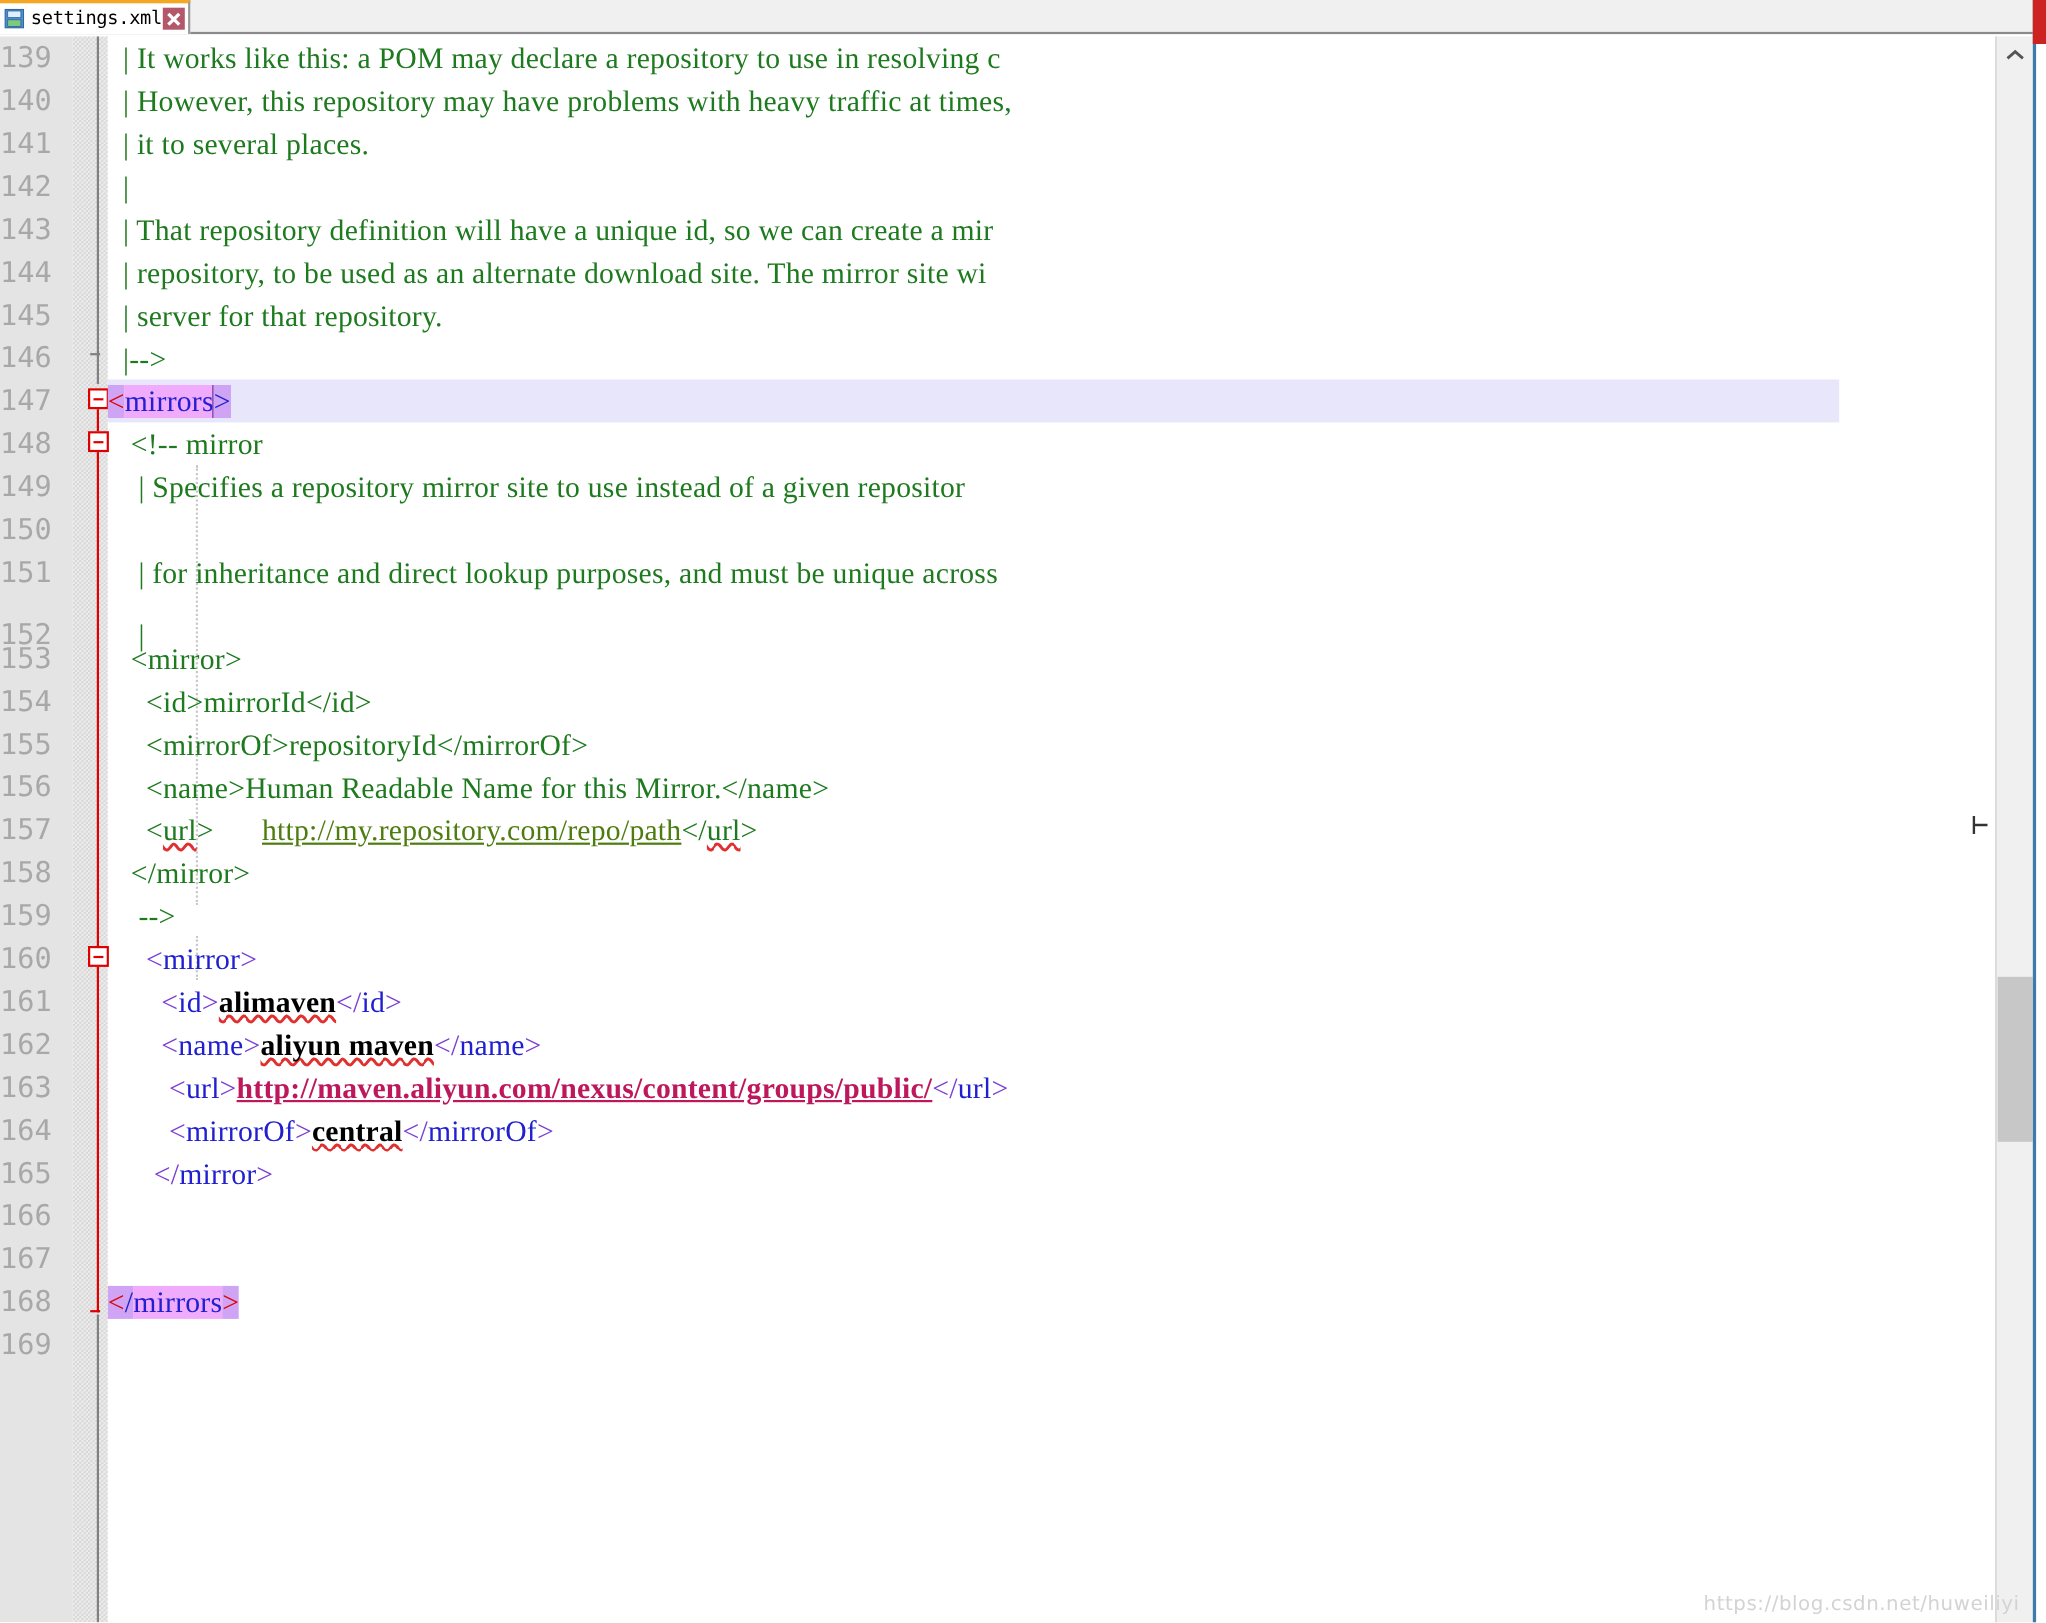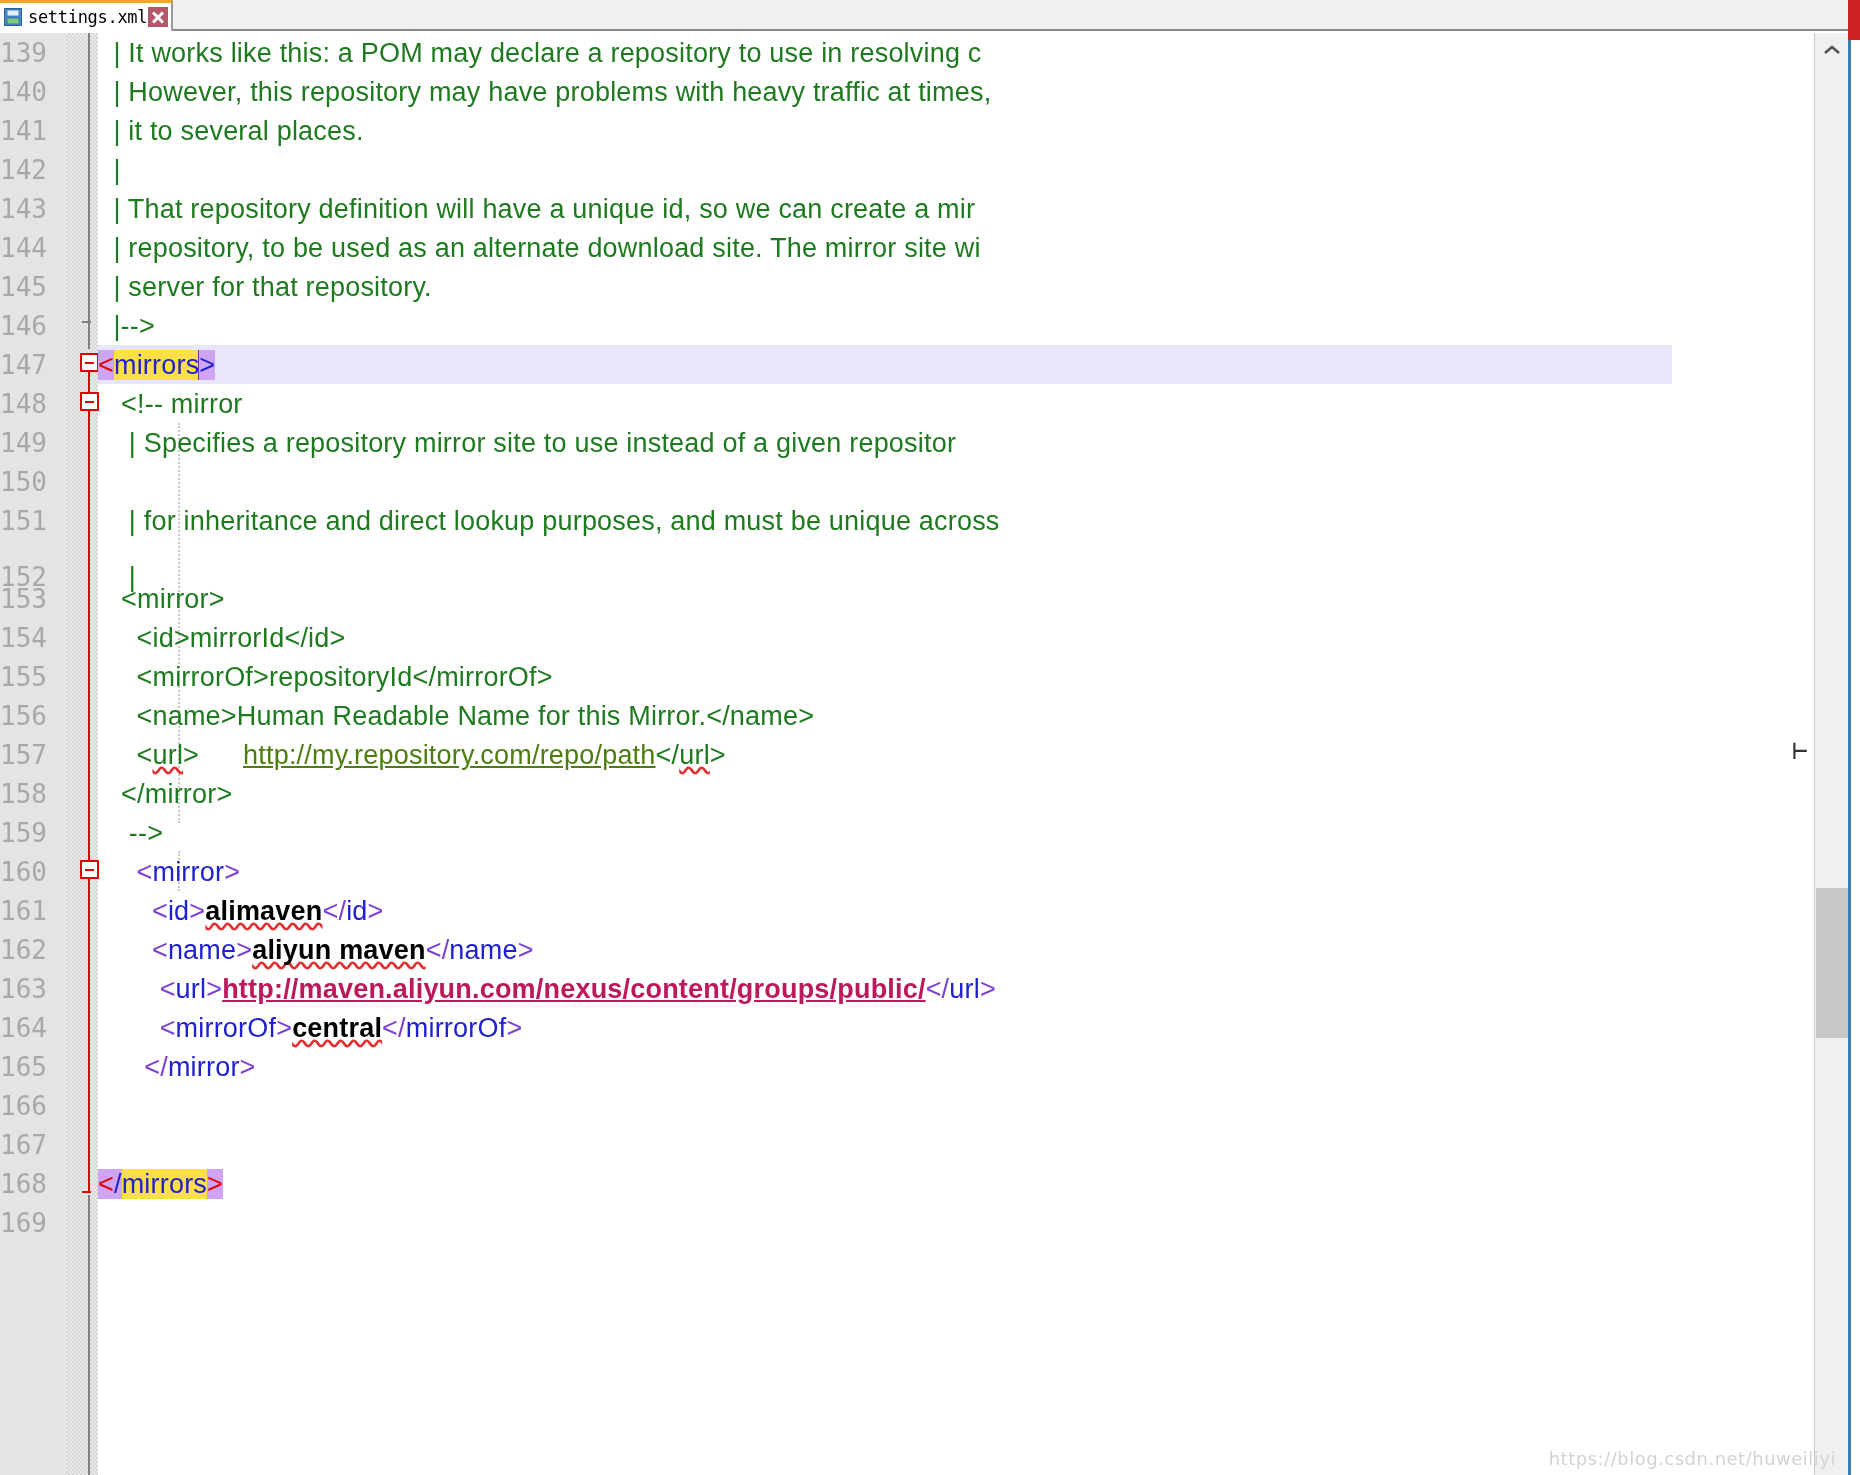--- a/index.html
+++ b/index.html
@@ -118,41 +118,41 @@
     color: #a8a8a8;
     padding-left: 0px;
     letter-spacing: 0px;
   }
   .code {
     position: absolute;
     left: 98px; top: 0;
     height: 39px;
     line-height: 39px;
     white-space: pre;
-    font-family: Liberation Sans, sans-serif;
+    font-family: Liberation Serif, serif;
     font-size: 27px;
     letter-spacing: 0.2px;
   }
 
   .hl-line {
     position: absolute;
     left: 98px; width: 1690px; height: 39px;
     background: #e8e6fb;
   }
 
   
   .c-comment  { color: #1e7a1e; }
   .c-tag      { color: #2020d0; }
   .c-bracket  { color: #7b3fd4; }
   .c-redang   { color: #e00000; }
   .c-text     { color: #000000; font-weight: bold; }
   .c-link     { color: #be185d; font-weight: bold; text-decoration: underline; }
   .c-clink    { color: #4d7c0f; text-decoration: underline; margin-left: 44px; }
 
-  .sel { background: #fde047; }
+  .sel { background: #f0abfc; }
   .brhl { background: #cfa4f5; }
 
   .squig {
     text-decoration: underline wavy #e03030;
     text-decoration-skip-ink: none;
   }
 
   
   .caret {
     display: inline-block;

